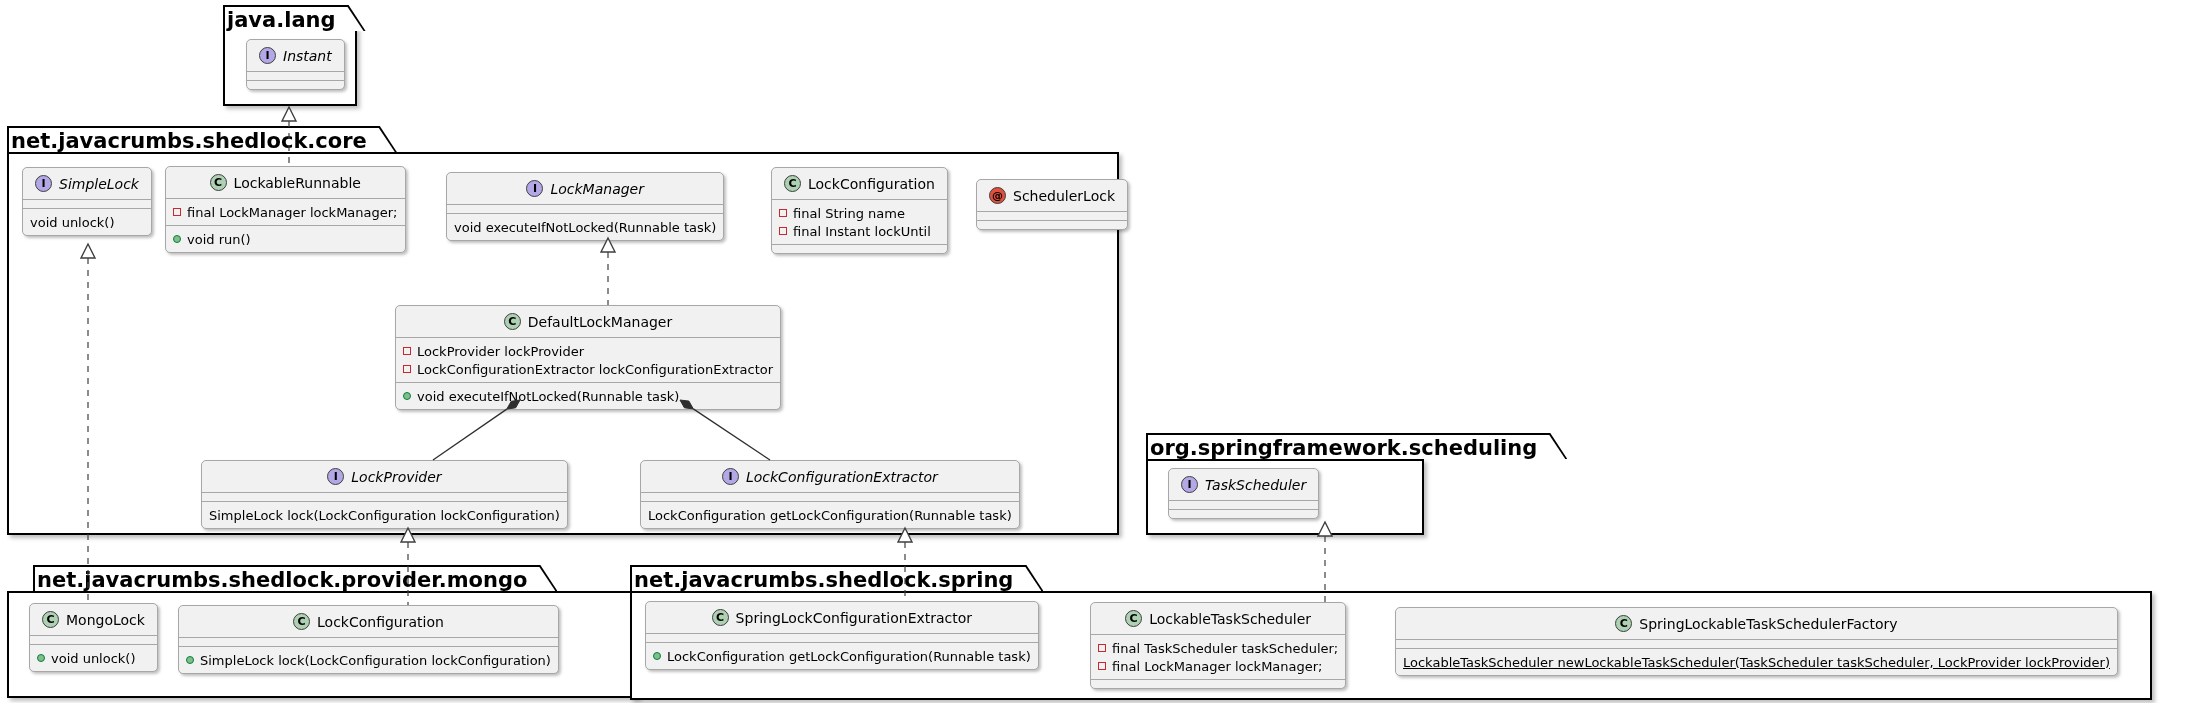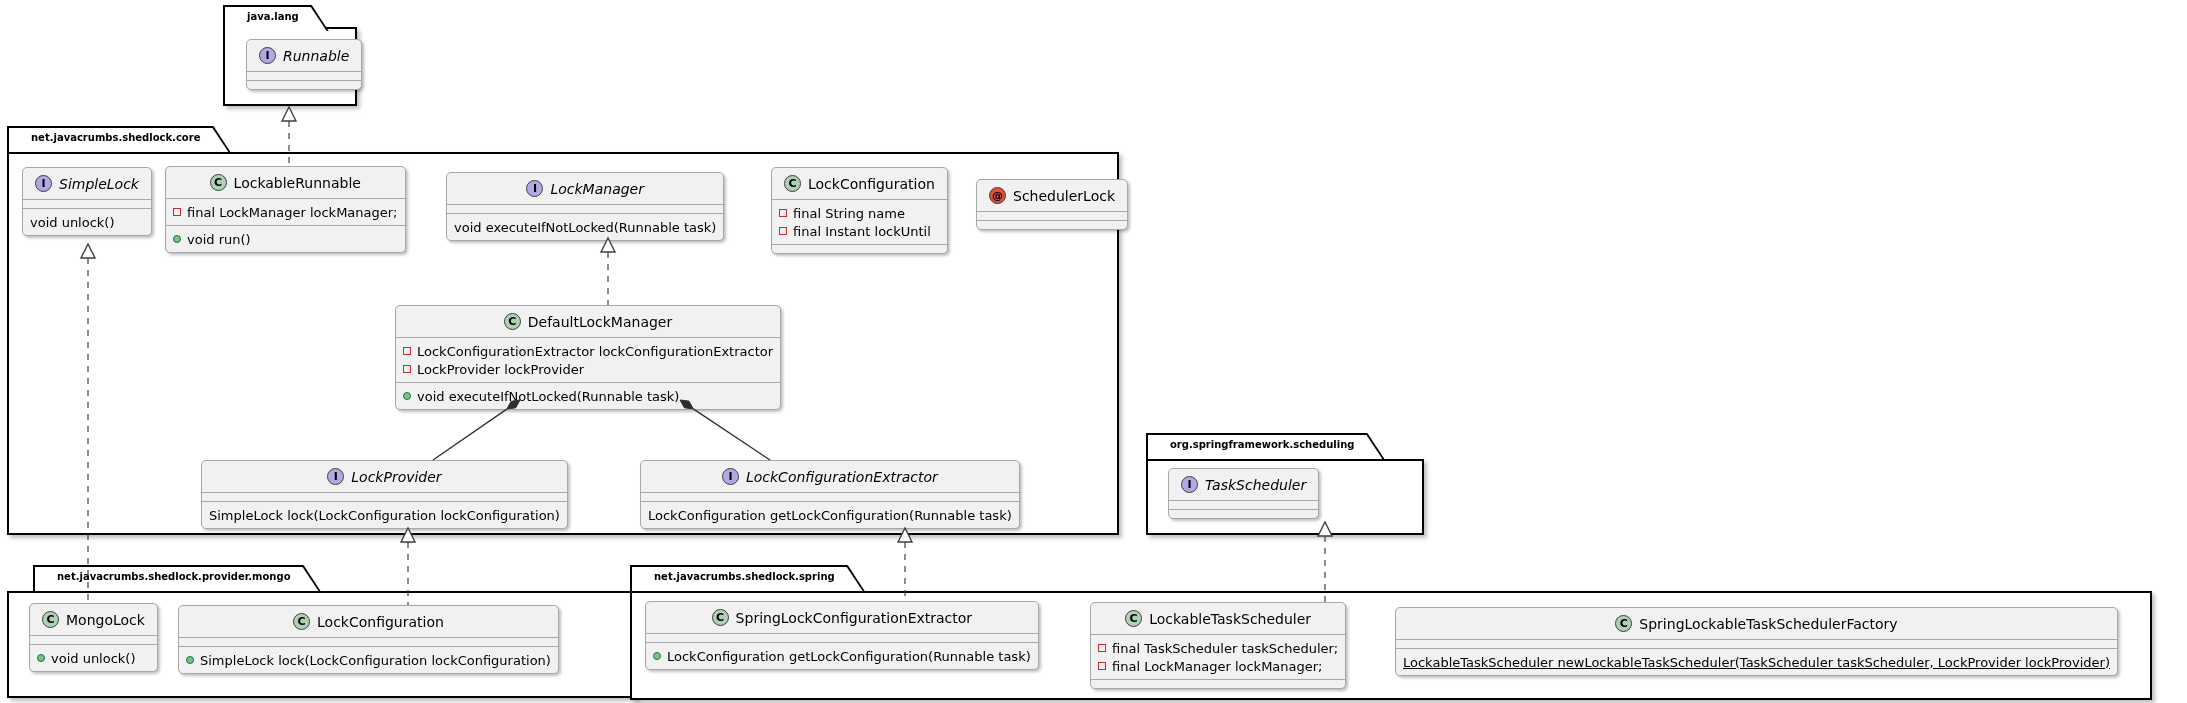--- a/index.html
+++ b/index.html
@@ -7,22 +7,22 @@
           font-family:"DejaVu Sans", sans-serif;color:#000;}
 
   
   .pkg-body{position:absolute;border:2px solid #000;background:#fff;
             box-shadow:3px 3px 4px rgba(0,0,0,.25);z-index:1;box-sizing:border-box;}
   .pkg-tab{position:absolute;height:26px;z-index:2;}
   .tab-stroke{position:absolute;inset:0;background:#000;
               clip-path:polygon(0 0,calc(100% - 17px) 0,100% 100%,0 100%);}
   .tab-fill{position:absolute;left:2px;top:2px;right:2px;bottom:0;background:#fff;
             clip-path:polygon(0 0,calc(100% - 16px) 0,100% 100%,0 100%);}
-  .tab-label{position:relative;display:inline-block;padding:3px 30px 4px 24px;
-             font-size:10px;font-weight:bold;white-space:nowrap;}
+  .tab-label{position:relative;display:inline-block;padding:3px 30px 4px 4px;
+             font-size:21px;font-weight:bold;white-space:nowrap;}
 
   
   .box{position:absolute;background:#F1F1F1;border:1px solid #A7A7A7;border-radius:5px;
        box-shadow:2px 2px 3px rgba(0,0,0,.25);z-index:3;min-width:90px;width:max-content;}
   .title{display:flex;align-items:center;justify-content:center;gap:7px;padding:7px 12px;
          font-size:14px;white-space:nowrap;}
   .spot{width:17px;height:17px;border-radius:50%;display:flex;align-items:center;
         justify-content:center;font-weight:bold;font-size:11px;border:1px solid #3F3F3F;
         flex:0 0 auto;box-sizing:border-box;}
   .spot.i{background:#B4A7E5;}
@@ -82,21 +82,21 @@
   <div class="pkg-body" style="left:630px;top:591px;width:1522px;height:109px;"></div>
   <div class="pkg-tab" style="left:630px;top:565px;">
     <div class="tab-stroke"></div>
     <div class="tab-fill"></div>
     <span class="tab-label">net.javacrumbs.shedlock.spring</span>
   </div>
 
   <div class="box" style="left:246px;top:39px;">
     <div class="title">
       <span class="spot i">I</span>
-      <span class="italic">Runnable</span>
+      <span class="italic">Instant</span>
     </div>
     <div class="comp empty"></div>
     <div class="comp empty"></div>
   </div>
 
   <div class="box" style="left:22px;top:167px;">
     <div class="title">
       <span class="spot i">I</span>
       <span class="italic">SimpleLock</span>
     </div>
@@ -168,25 +168,25 @@
   </div>
 
   <div class="box" style="left:395px;top:305px;">
     <div class="title">
       <span class="spot c">C</span>
       <span>DefaultLockManager</span>
     </div>
     <div class="comp">
       <div class="member">
         <span class="vis privf"></span>
+        <span>LockProvider lockProvider</span>
+      </div>
+      <div class="member">
+        <span class="vis privf"></span>
         <span>LockConfigurationExtractor lockConfigurationExtractor</span>
-      </div>
-      <div class="member">
-        <span class="vis privf"></span>
-        <span>LockProvider lockProvider</span>
       </div>
     </div>
     <div class="comp">
       <div class="member">
         <span class="vis pub"></span>
         <span>void executeIfNotLocked(Runnable task)</span>
       </div>
     </div>
   </div>
 

